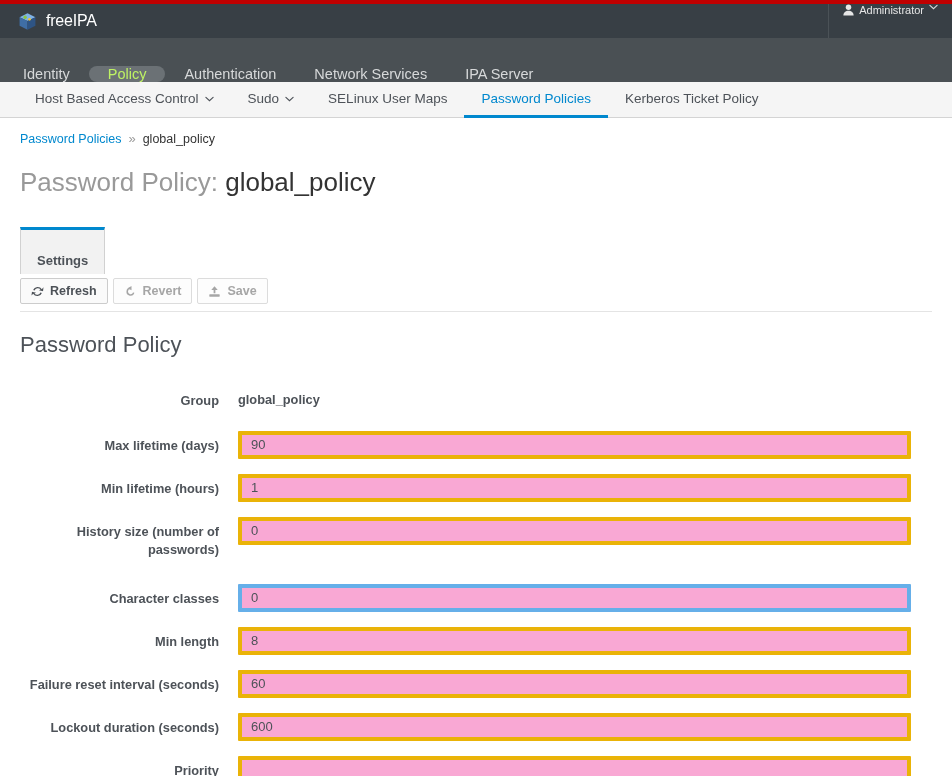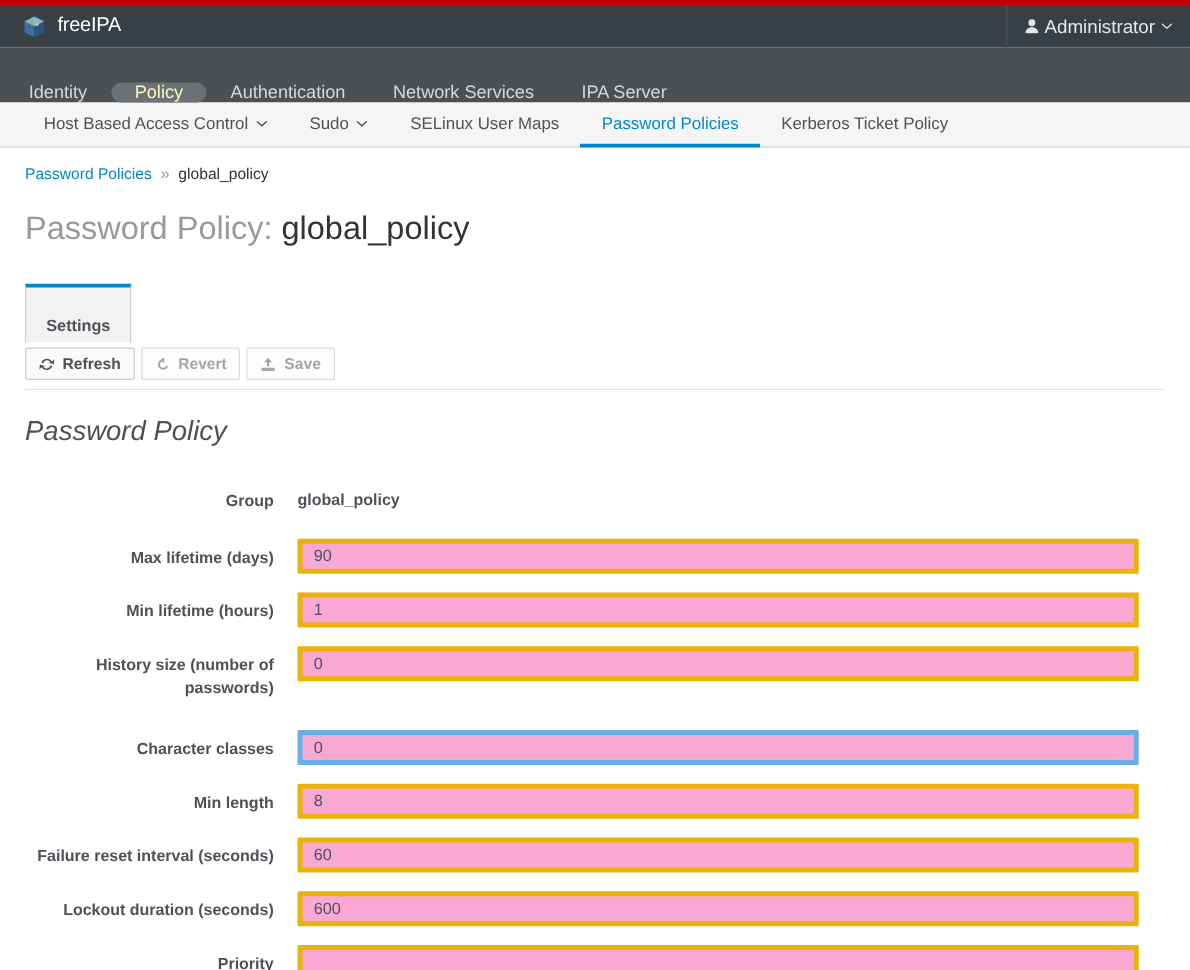--- a/index.html
+++ b/index.html
@@ -25,22 +25,22 @@
     position: relative;
   }
   .brand { display: flex; align-items: center; gap: 9px; }
   .brand-logo { width: 19px; height: 19px; display: block; }
   .brand-name {
     color: #ffffff;
     font-size: 16px;
     letter-spacing: -0.2px;
   }
   .user-menu {
-    display: flex; align-items: center; gap: 5px;
-    color: #e6e6e6; font-size: 15px;
+    display: flex; align-items: flex-start; gap: 5px;
+    color: #e6e6e6; font-size: 11px;
     padding: 0 14px 0 14px;
     height: 34px;
     border-left: 1px solid #4b5257;
     cursor: pointer;
   }
   .user-icon { width: 11px; height: 12px; display:block; }
   .caret-sm { width: 9px; height: 6px; display: block; }
 
   
   .mainnav {
@@ -53,21 +53,21 @@
   .mainnav-item {
     display: flex; align-items: center;
     padding: 0 19px;
     color: #d7d9da;
     font-size: 14.5px;
     cursor: pointer;
     white-space: nowrap;
   }
   .mainnav-item.active {
     background: #6B7175;
-    color: #fef9c3;
+    color: #bef264;
     border-radius: 12px;
   }
 
   
   .subnav {
     height: 36px;
     background: #F5F5F5;
     border-bottom: 1px solid #d4d4d4;
     display: flex;
     align-items: stretch;
@@ -150,21 +150,20 @@
   }
   .btn.disabled { color: #a6a6a6; border-color: #dcdcdc; background: #fdfdfd; cursor: default; }
   .btn svg { display: block; }
 
   
   .section-title {
     font-size: 22px;
     font-weight: 300;
     color: #4d5258;
     margin: 20px 0 16px 0;
-    font-style: italic;
   }
 
   
   .form-row {
     display: flex;
     align-items: flex-start;
     margin-bottom: 10px;
     margin-top: 28px;
   }
   .form-label {

